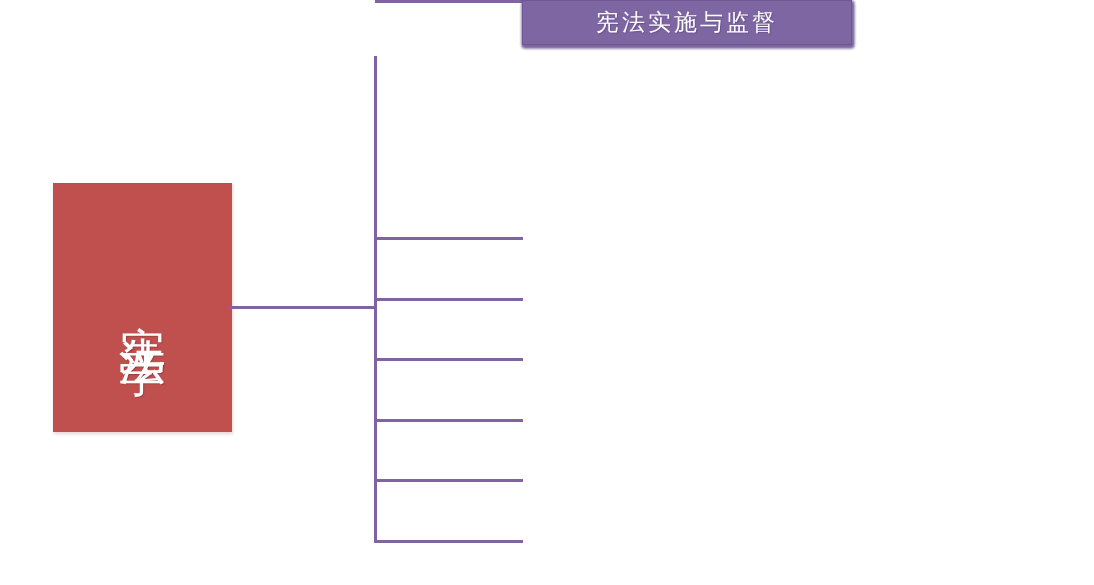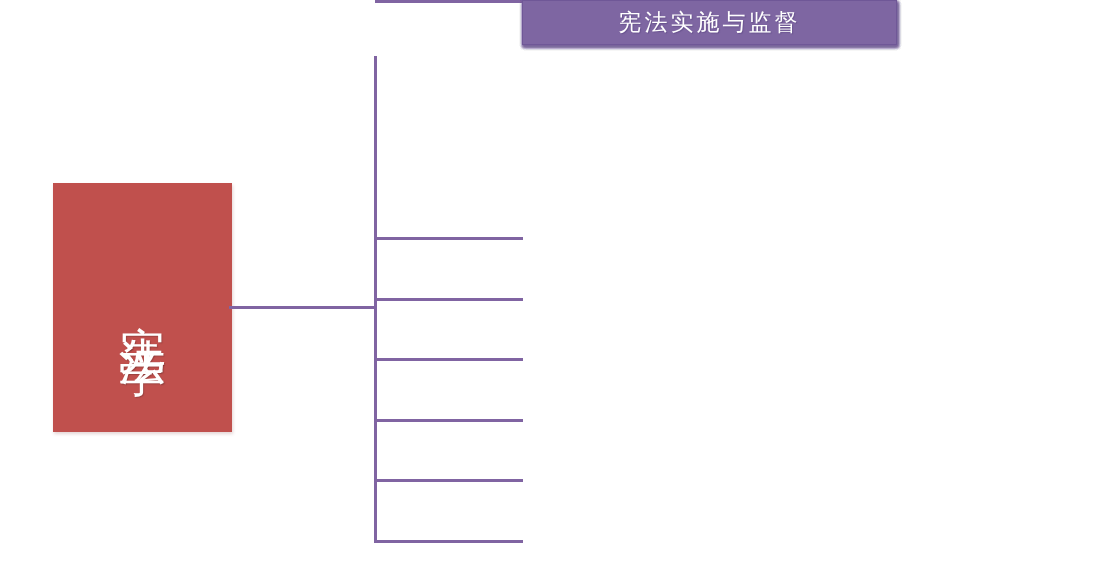--- a/index.html
+++ b/index.html
@@ -55,21 +55,21 @@
   .branch-connector:nth-of-type(5) { top: 298px; }
   .branch-connector:nth-of-type(6) { top: 358px; }
   .branch-connector:nth-of-type(7) { top: 419px; }
   .branch-connector:nth-of-type(8) { top: 479px; }
   .branch-connector:nth-of-type(9) { top: 540px; }
 
   
   .branch {
     position: absolute;
     left: 522px;
-    width: 375px;
+    width: 330px;
     height: 45px;
     background: var(--branch-fill, #7E66A2);
     border: 1px solid rgba(110, 85, 150, 0.9);
     box-sizing: border-box;
     box-shadow: 1px 2px 3px rgba(120, 100, 155, 0.45);
     display: flex;
     align-items: center;
     justify-content: center;
   }
   .branch:nth-of-type(1) { top: 35px;  }

